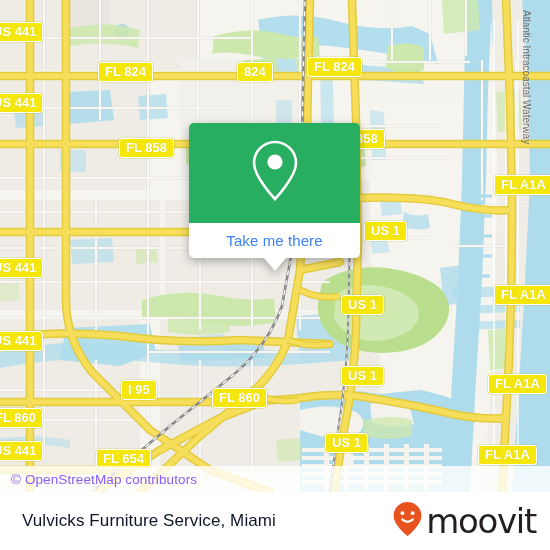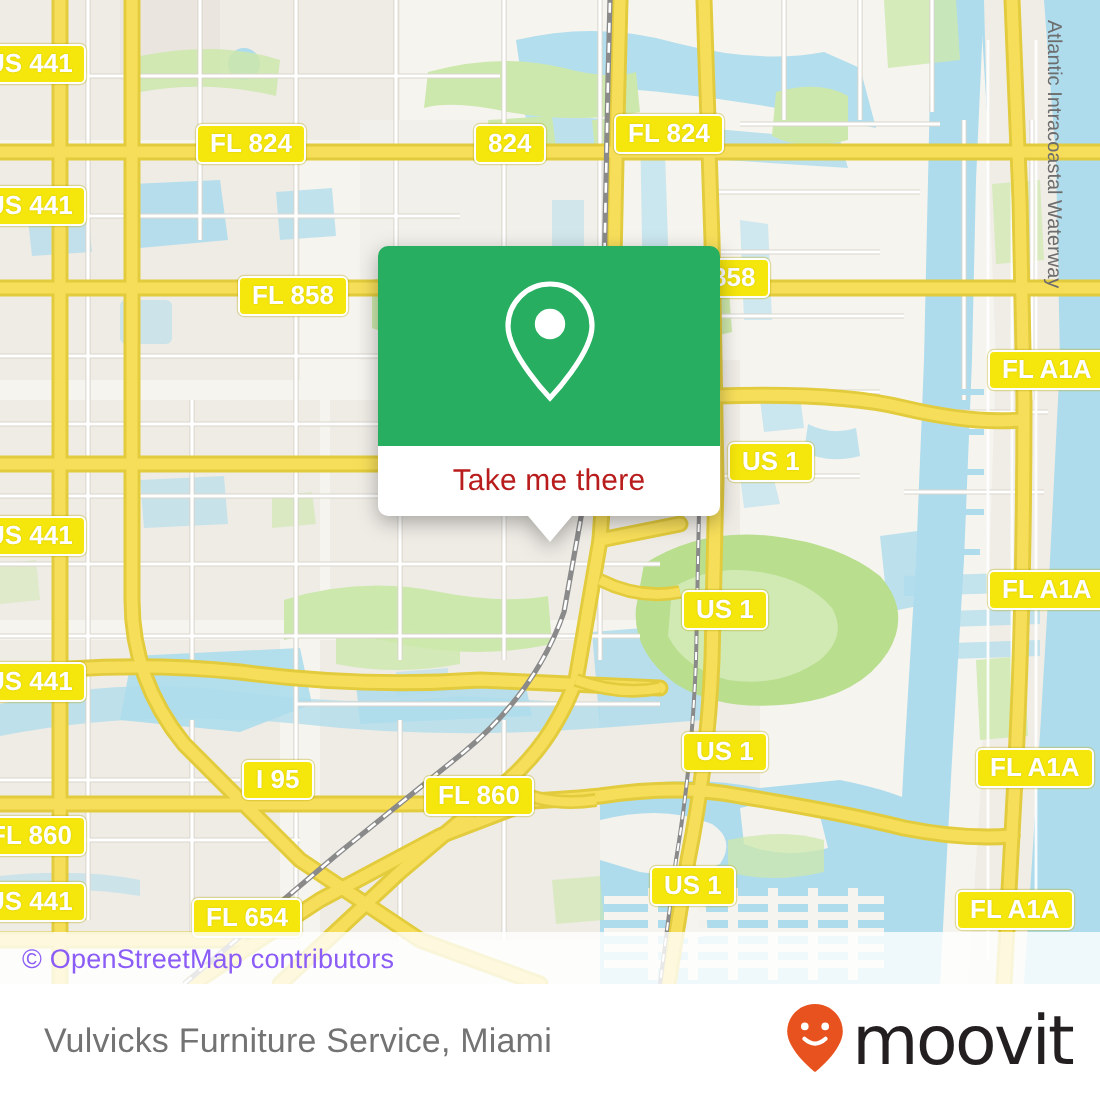--- a/index.html
+++ b/index.html
@@ -33,41 +33,41 @@
   .popup-body{
     background:#27ae60;height:100px;border-radius:5px 5px 0 0;
     display:flex;align-items:center;justify-content:center;
   }
   .popup-foot{
     background:#ffffff;height:35px;border-radius:0 0 5px 5px;
     display:flex;align-items:center;justify-content:center;
     position:relative;
   }
   .popup-foot span{
-    font-size:15px;color:#b91c1c;letter-spacing:.1px;
+    font-size:15px;color:#3b82f6;letter-spacing:.1px;
   }
   .popup-tail{
     position:absolute;left:50%;top:100%;margin-left:-11px;
     width:0;height:0;
     border-left:11px solid transparent;
     border-right:11px solid transparent;
     border-top:13px solid #ffffff;
   }
   .pin-icon{display:block;}
 
   
   .footer{
     position:absolute;left:0;top:492px;width:550px;height:58px;
     background:#ffffff;
     display:flex;align-items:center;justify-content:space-between;
     box-sizing:border-box;padding:0 14px 0 22px;
     z-index:50;
   }
   .footer-title{
-    font-size:17px;color:#737373;letter-spacing:.1px;white-space:nowrap;
+    font-size:17px;color:#0f172a;letter-spacing:.1px;white-space:nowrap;
   }
   .brand{display:flex;align-items:center;gap:2px;}
   .brand-word{
     font-size:34px;color:#231f20;letter-spacing:-1.3px;
     font-family:"DejaVu Sans", sans-serif;font-weight:400;line-height:1;
     margin-left:1px;
   }
 
   
   .shield{

